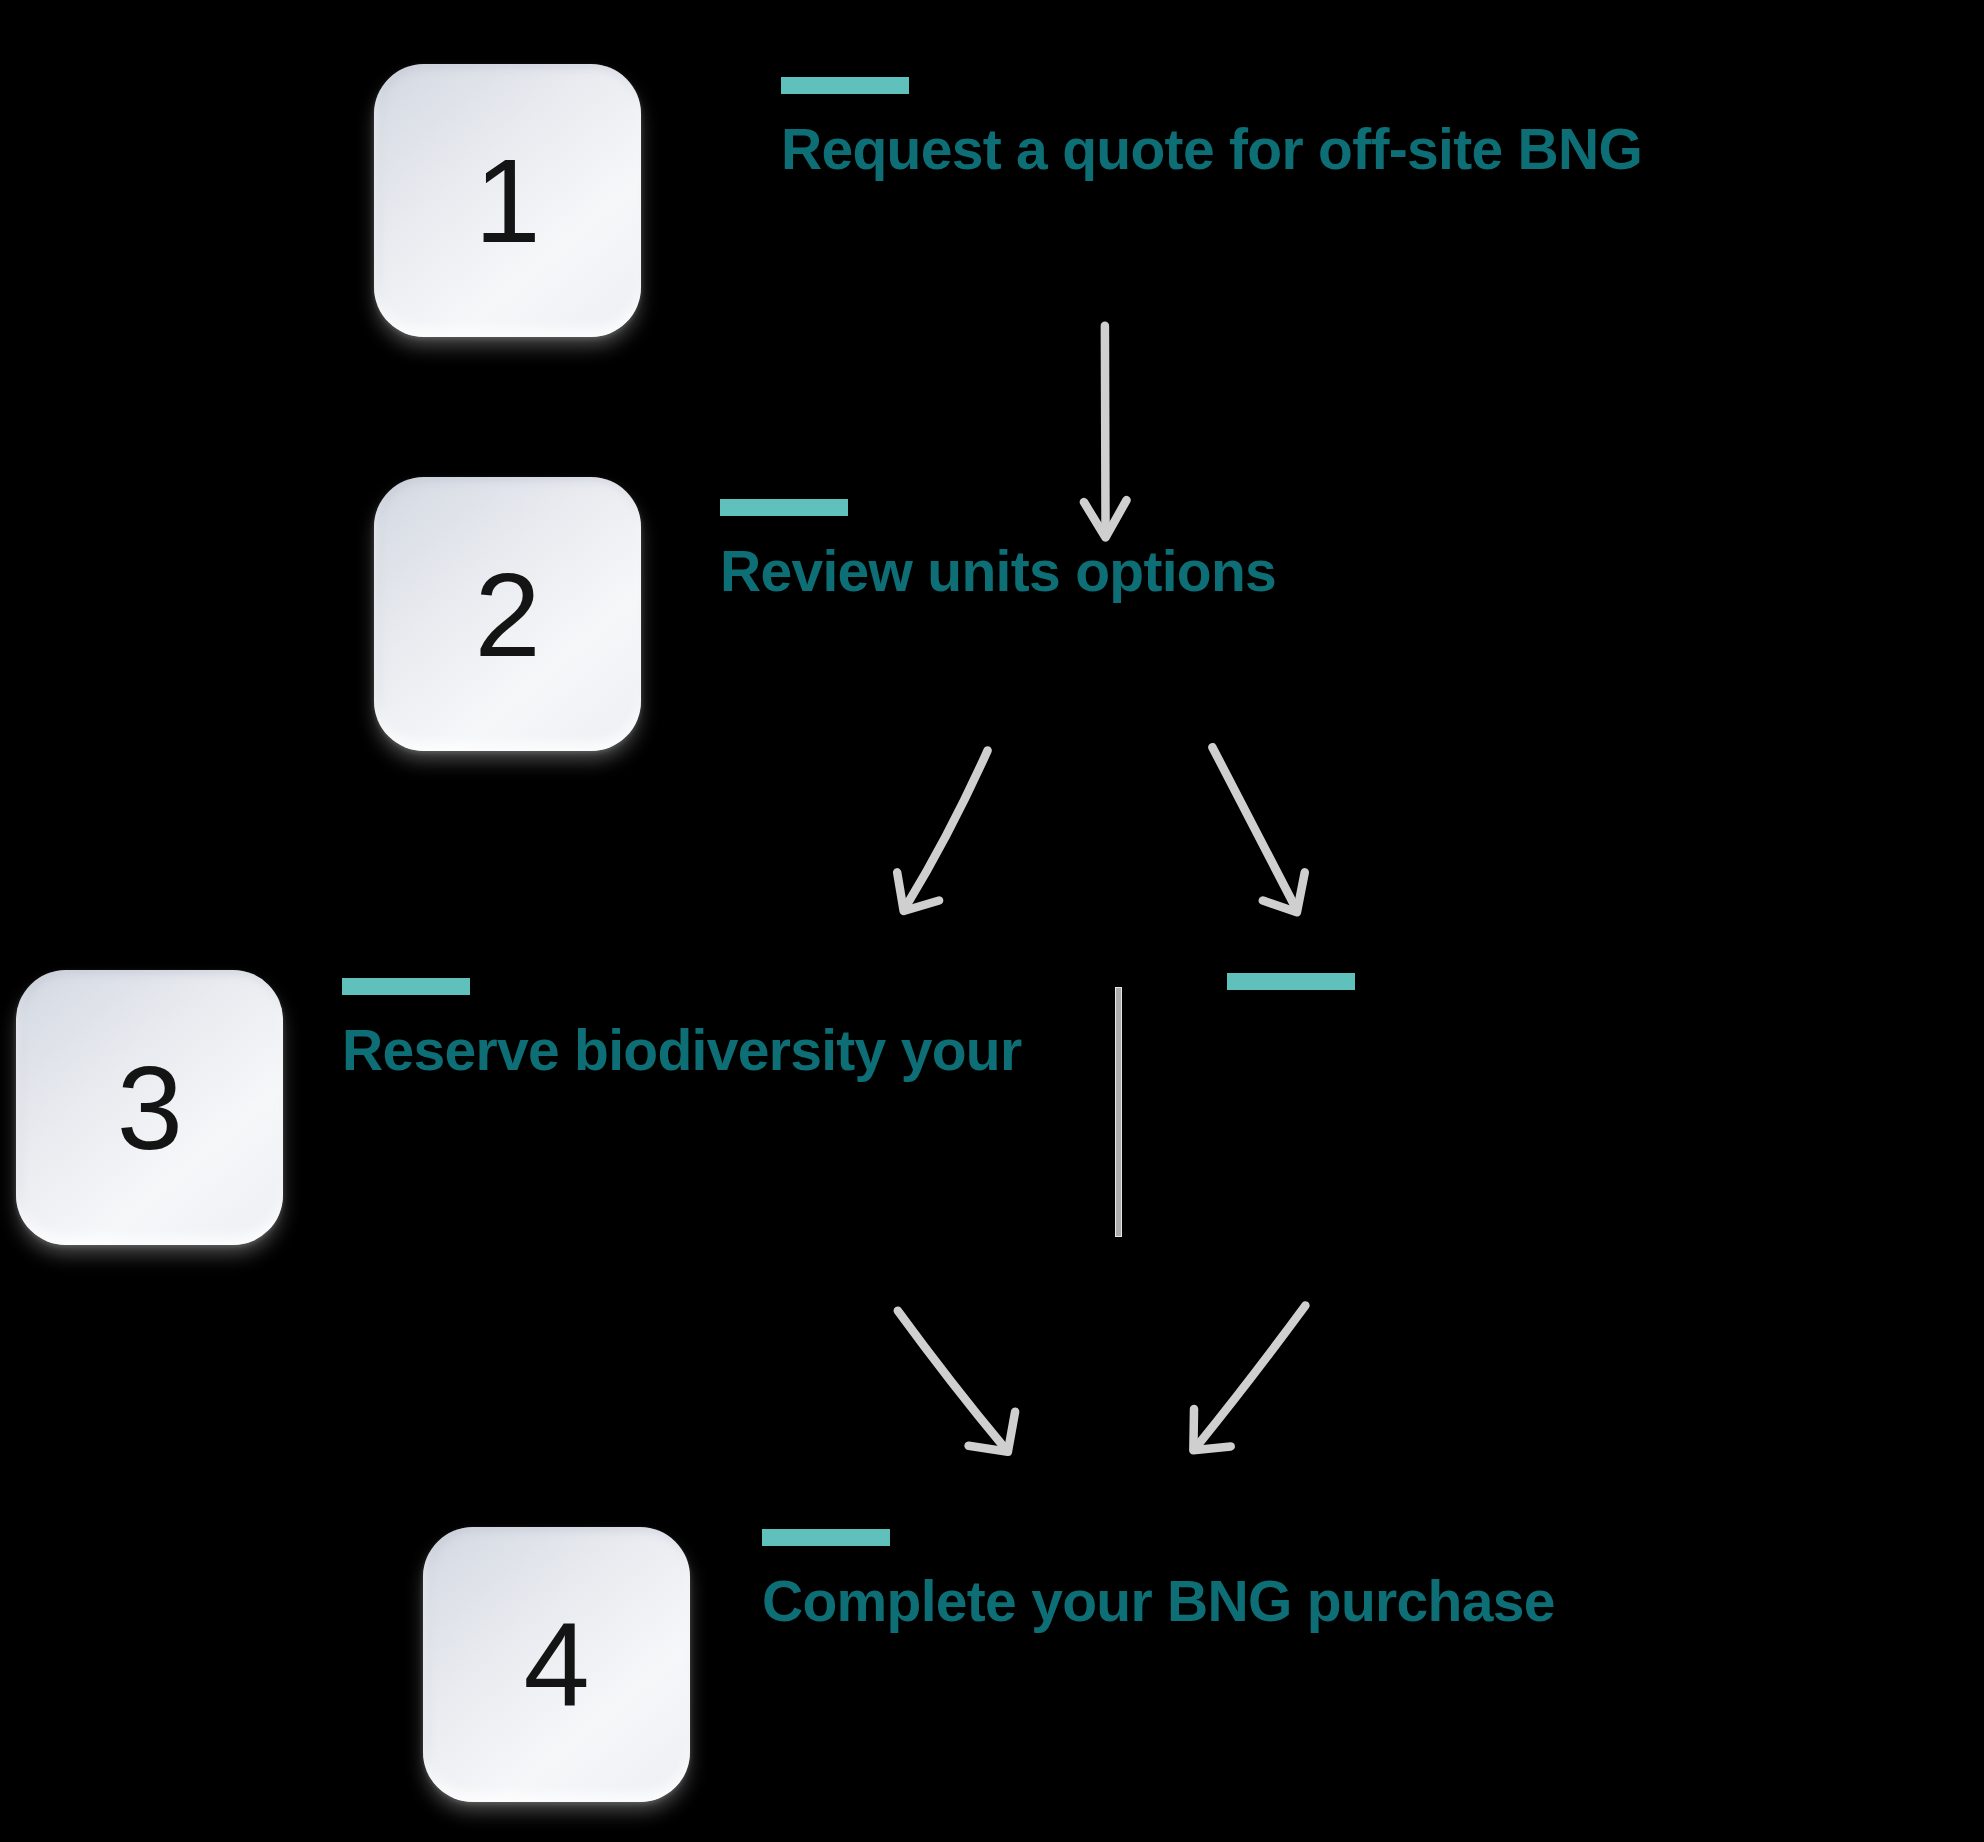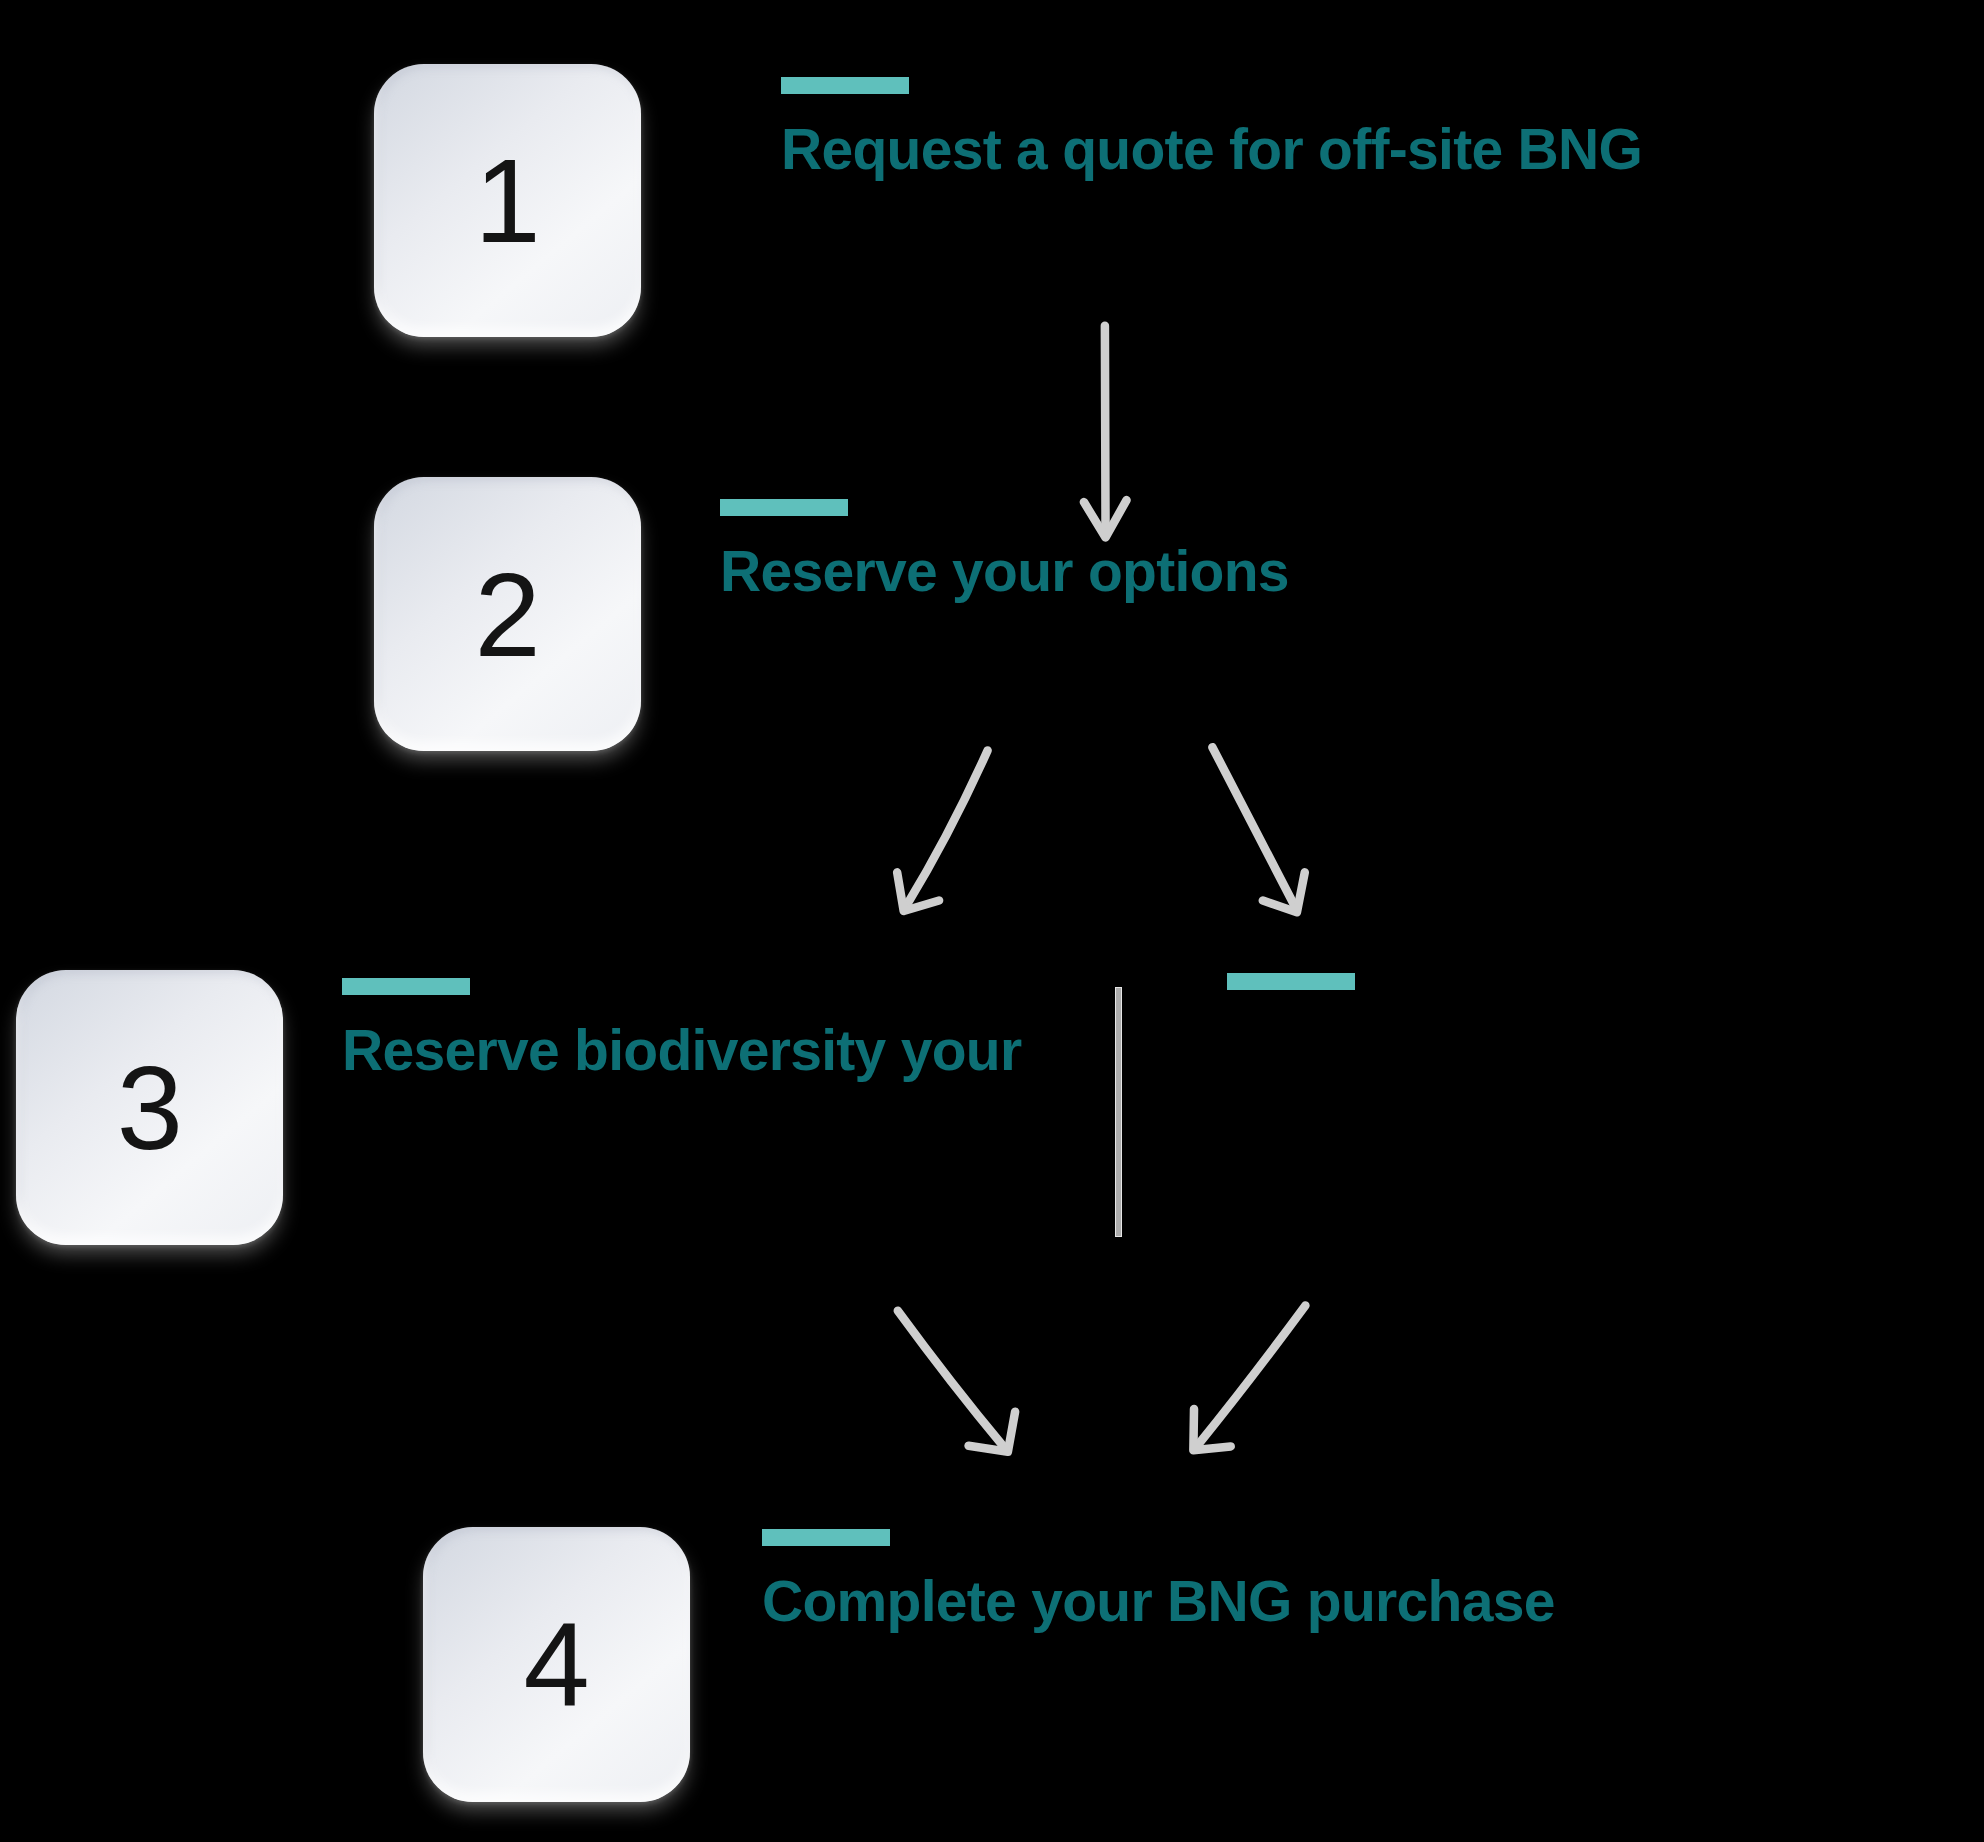--- a/index.html
+++ b/index.html
@@ -90,21 +90,21 @@
   <div class="label" style="left:737px;top:77px;margin-left:44px;">
     <div class="bar"></div>
     <h2 class="heading">Request a quote for off-site BNG</h2>
   </div>
 
   <div class="numbox" style="left:374px;top:477px;width:267px;height:274px;">
     <span class="num">2</span>
   </div>
   <div class="label" style="left:720px;top:499px;">
     <div class="bar"></div>
-    <h2 class="heading">Reserve your options</h2>
+    <h2 class="heading">Review units options</h2>
   </div>
 
   <div class="numbox" style="left:16.4px;top:970px;width:267px;height:275px;">
     <span class="num">3</span>
   </div>
   <div class="label" style="left:342px;top:978px;">
     <div class="bar"></div>
     <h2 class="heading">Reserve biodiversity your</h2>
   </div>
   <div class="label" style="left:1227px;top:973px;">

